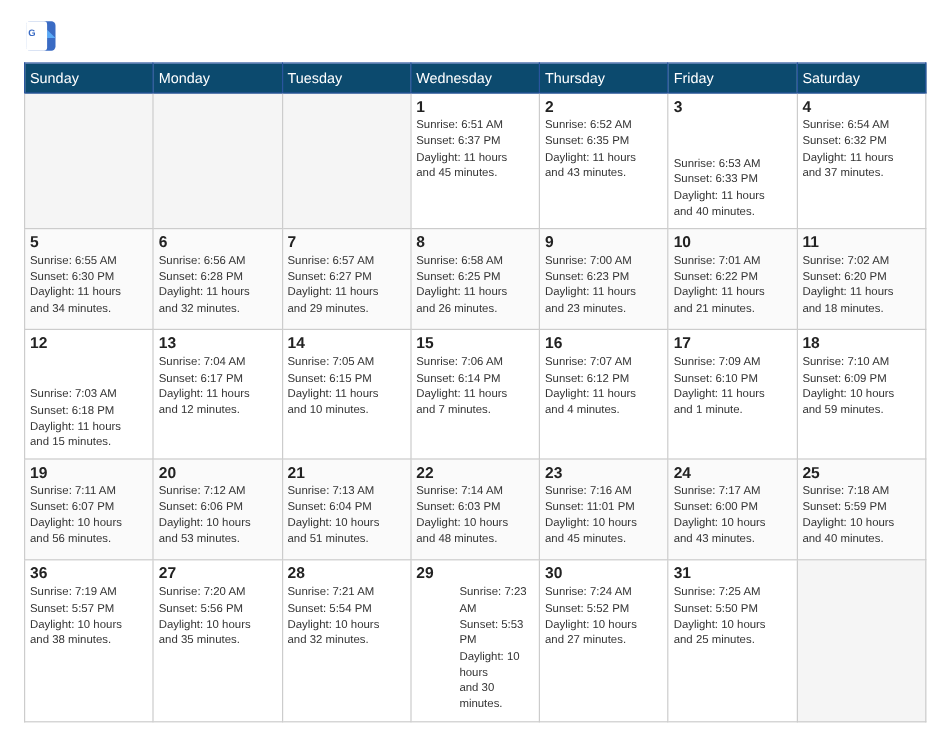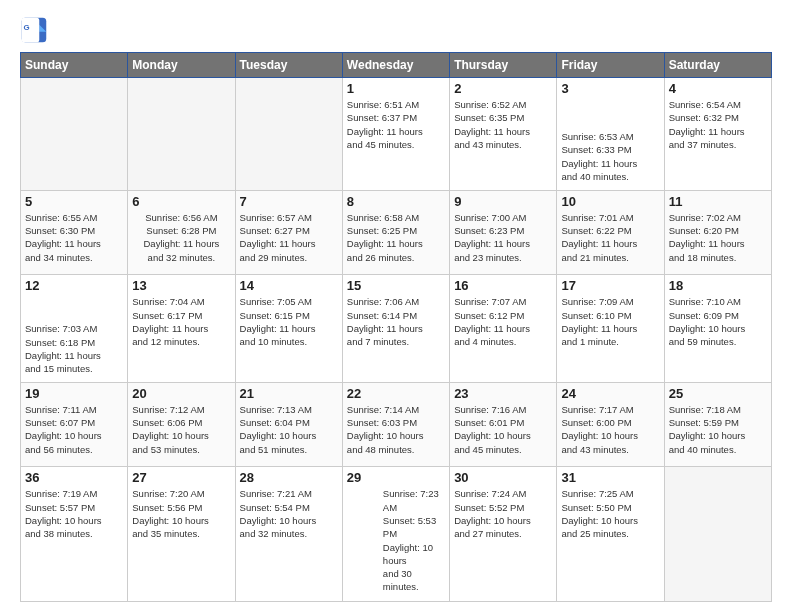--- a/index.html
+++ b/index.html
@@ -59,24 +59,24 @@
     .location {
       font-size: 14px;
       color: #555;
     }
     .calendar {
       width: 100%;
       border-collapse: collapse;
       flex: 1;
     }
     .calendar th {
-      background: #737373;
+      background: #0c4a6e;
       color: #fff;
       font-size: 12px;
-      font-weight: bold;
+      font-weight: normal;
       padding: 5px 4px;
       text-align: left;
       border: 1px solid #2a559e;
     }
     .calendar td {
       border: 1px solid #ccc;
       vertical-align: top;
       padding: 3px 4px;
       width: calc(100% / 7);
       height: 82px;
@@ -173,21 +173,21 @@
         <tr>
           <td>
             <span class="day-num">5</span>
             <div class="day-info" style="white-space: pre-line;">Sunrise: 6:55 AM
 Sunset: 6:30 PM
 Daylight: 11 hours
 and 34 minutes.</div>
           </td>
           <td>
             <span class="day-num">6</span>
-            <div class="day-info" style="white-space: pre-line; text-align: center;">Sunrise: 6:56 AM
+            <div class="day-info" style="white-space: pre-line;">Sunrise: 6:56 AM
 Sunset: 6:28 PM
 Daylight: 11 hours
 and 32 minutes.</div>
           </td>
           <td>
             <span class="day-num">7</span>
             <div class="day-info" style="white-space: pre-line;">Sunrise: 6:57 AM
 Sunset: 6:27 PM
 Daylight: 11 hours
 and 29 minutes.</div>
@@ -297,21 +297,21 @@
           <td>
             <span class="day-num">22</span>
             <div class="day-info" style="white-space: pre-line;">Sunrise: 7:14 AM
 Sunset: 6:03 PM
 Daylight: 10 hours
 and 48 minutes.</div>
           </td>
           <td>
             <span class="day-num">23</span>
             <div class="day-info" style="white-space: pre-line;">Sunrise: 7:16 AM
-Sunset: 6:01 PM
+Sunset: 11:01 PM
 Daylight: 10 hours
 and 45 minutes.</div>
           </td>
           <td>
             <span class="day-num">24</span>
             <div class="day-info" style="white-space: pre-line;">Sunrise: 7:17 AM
 Sunset: 6:00 PM
 Daylight: 10 hours
 and 43 minutes.</div>
           </td>

